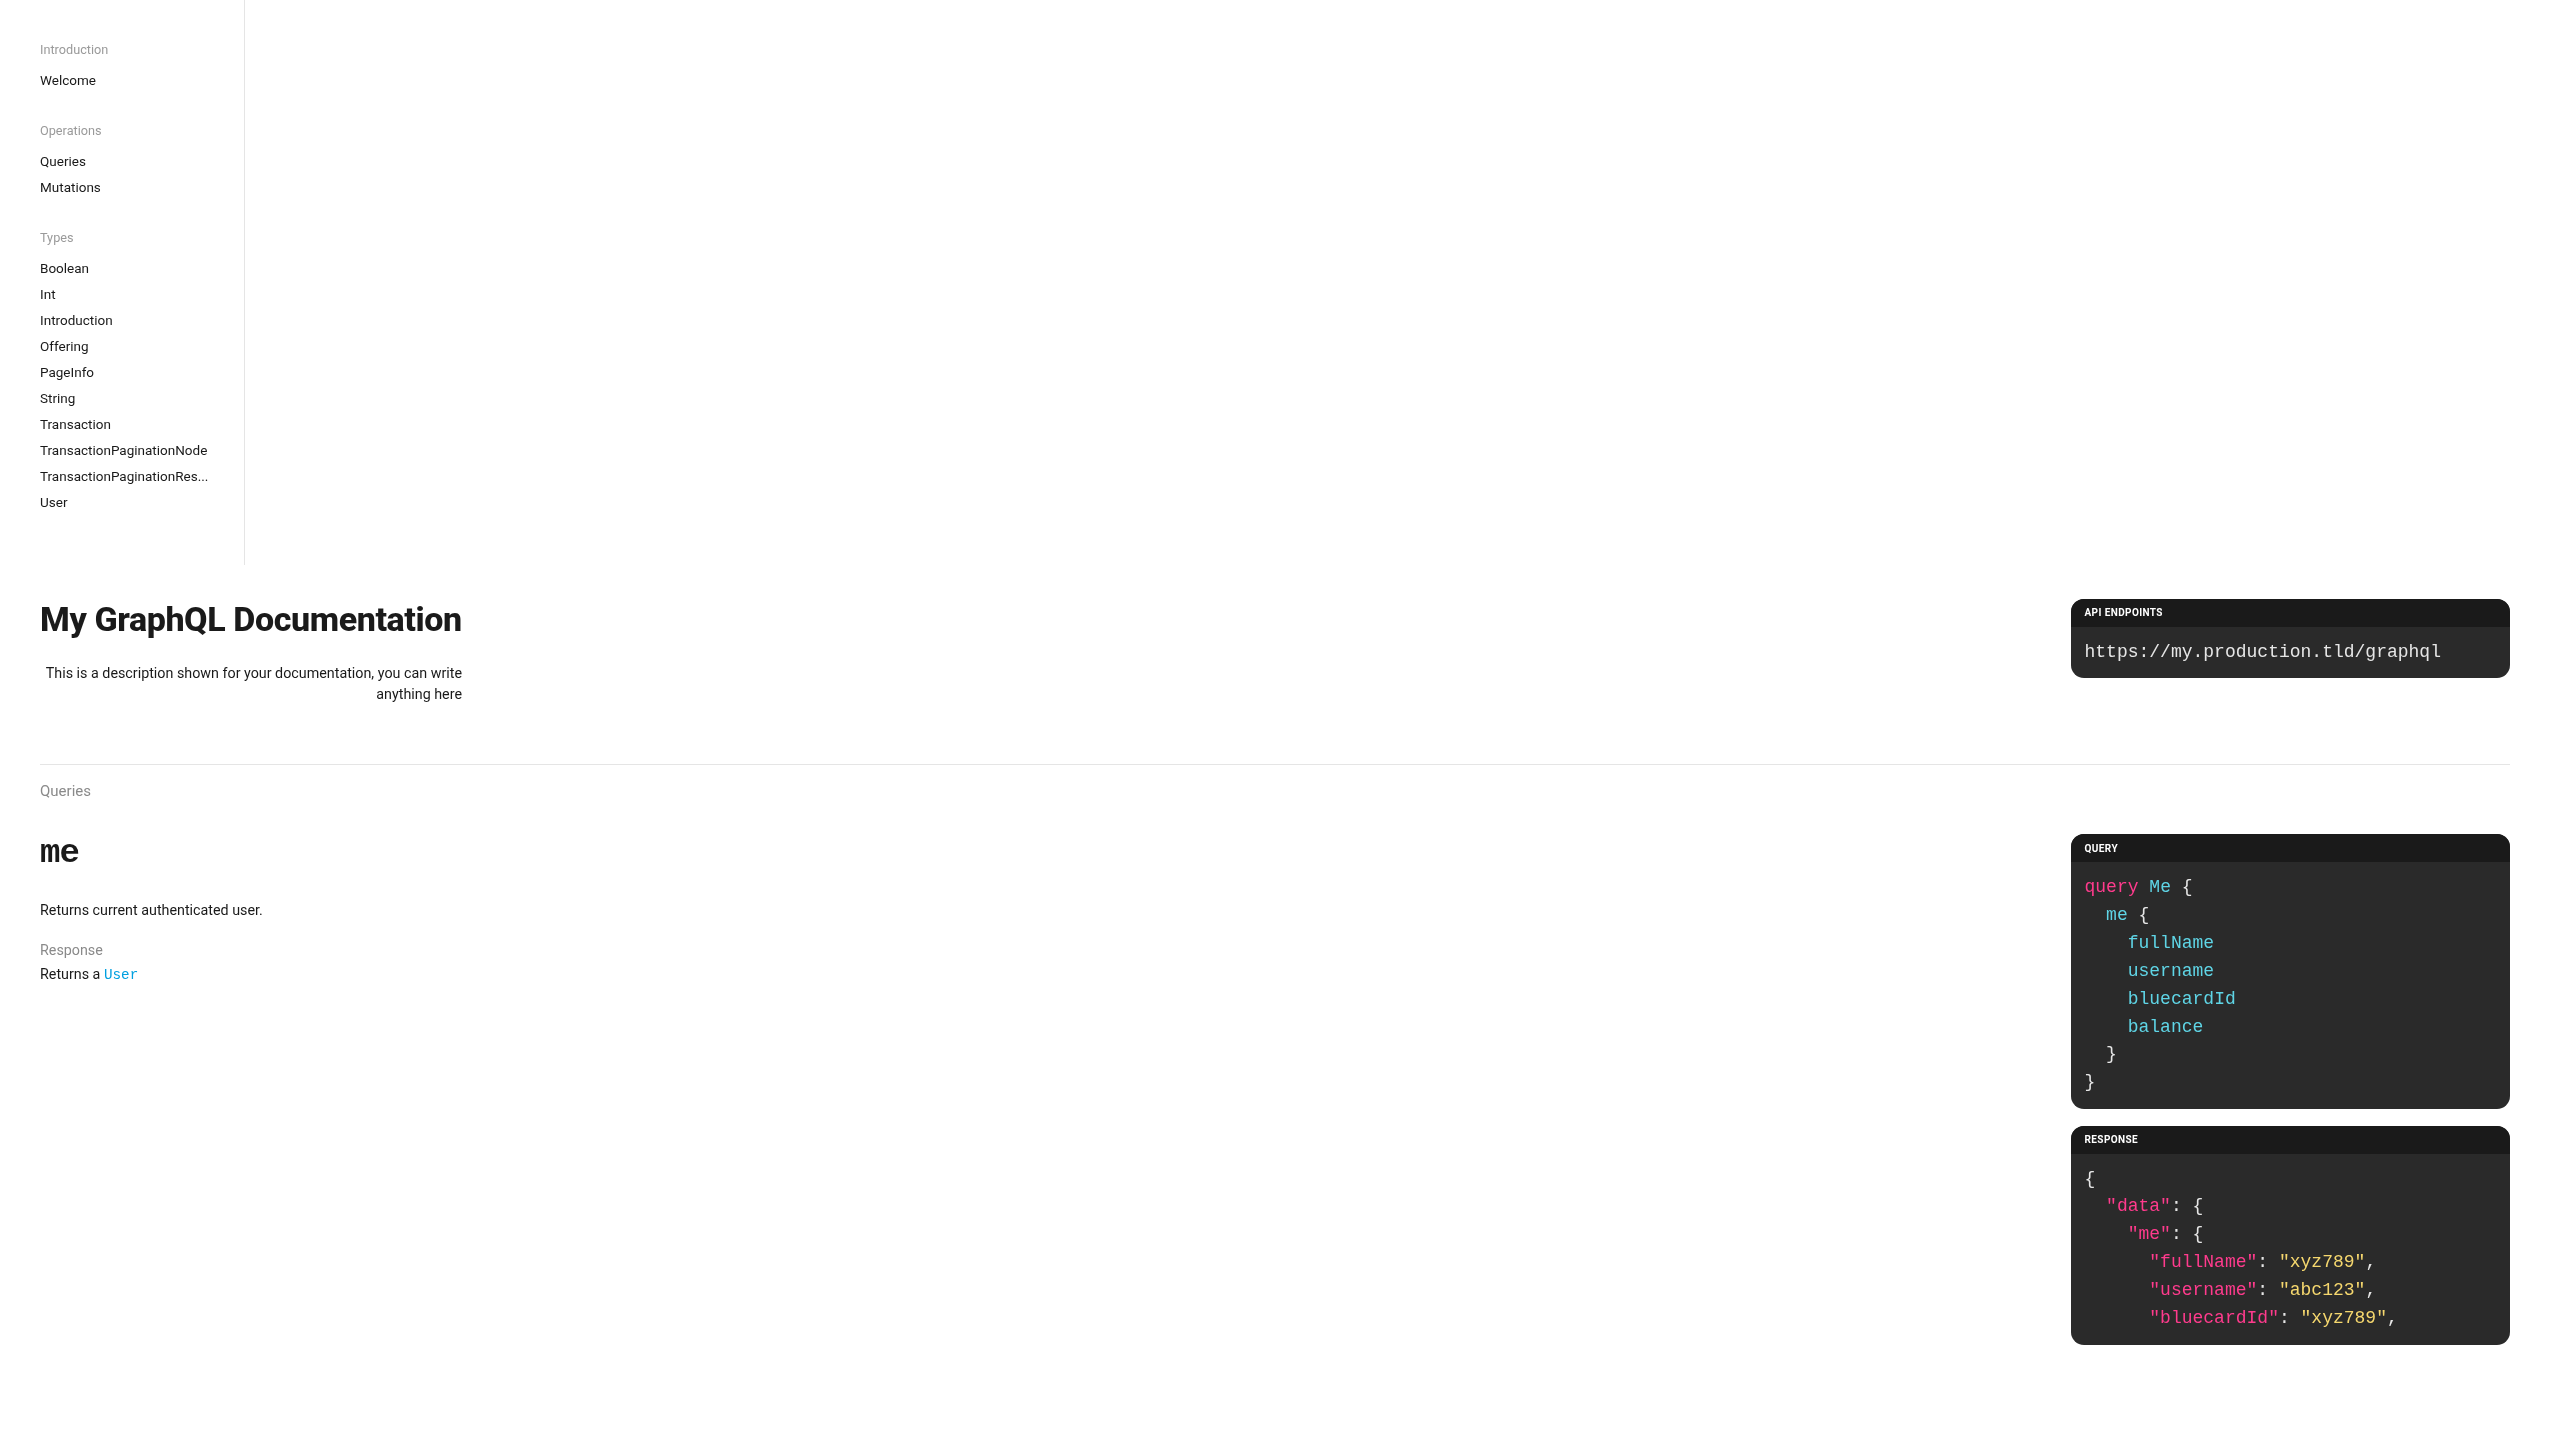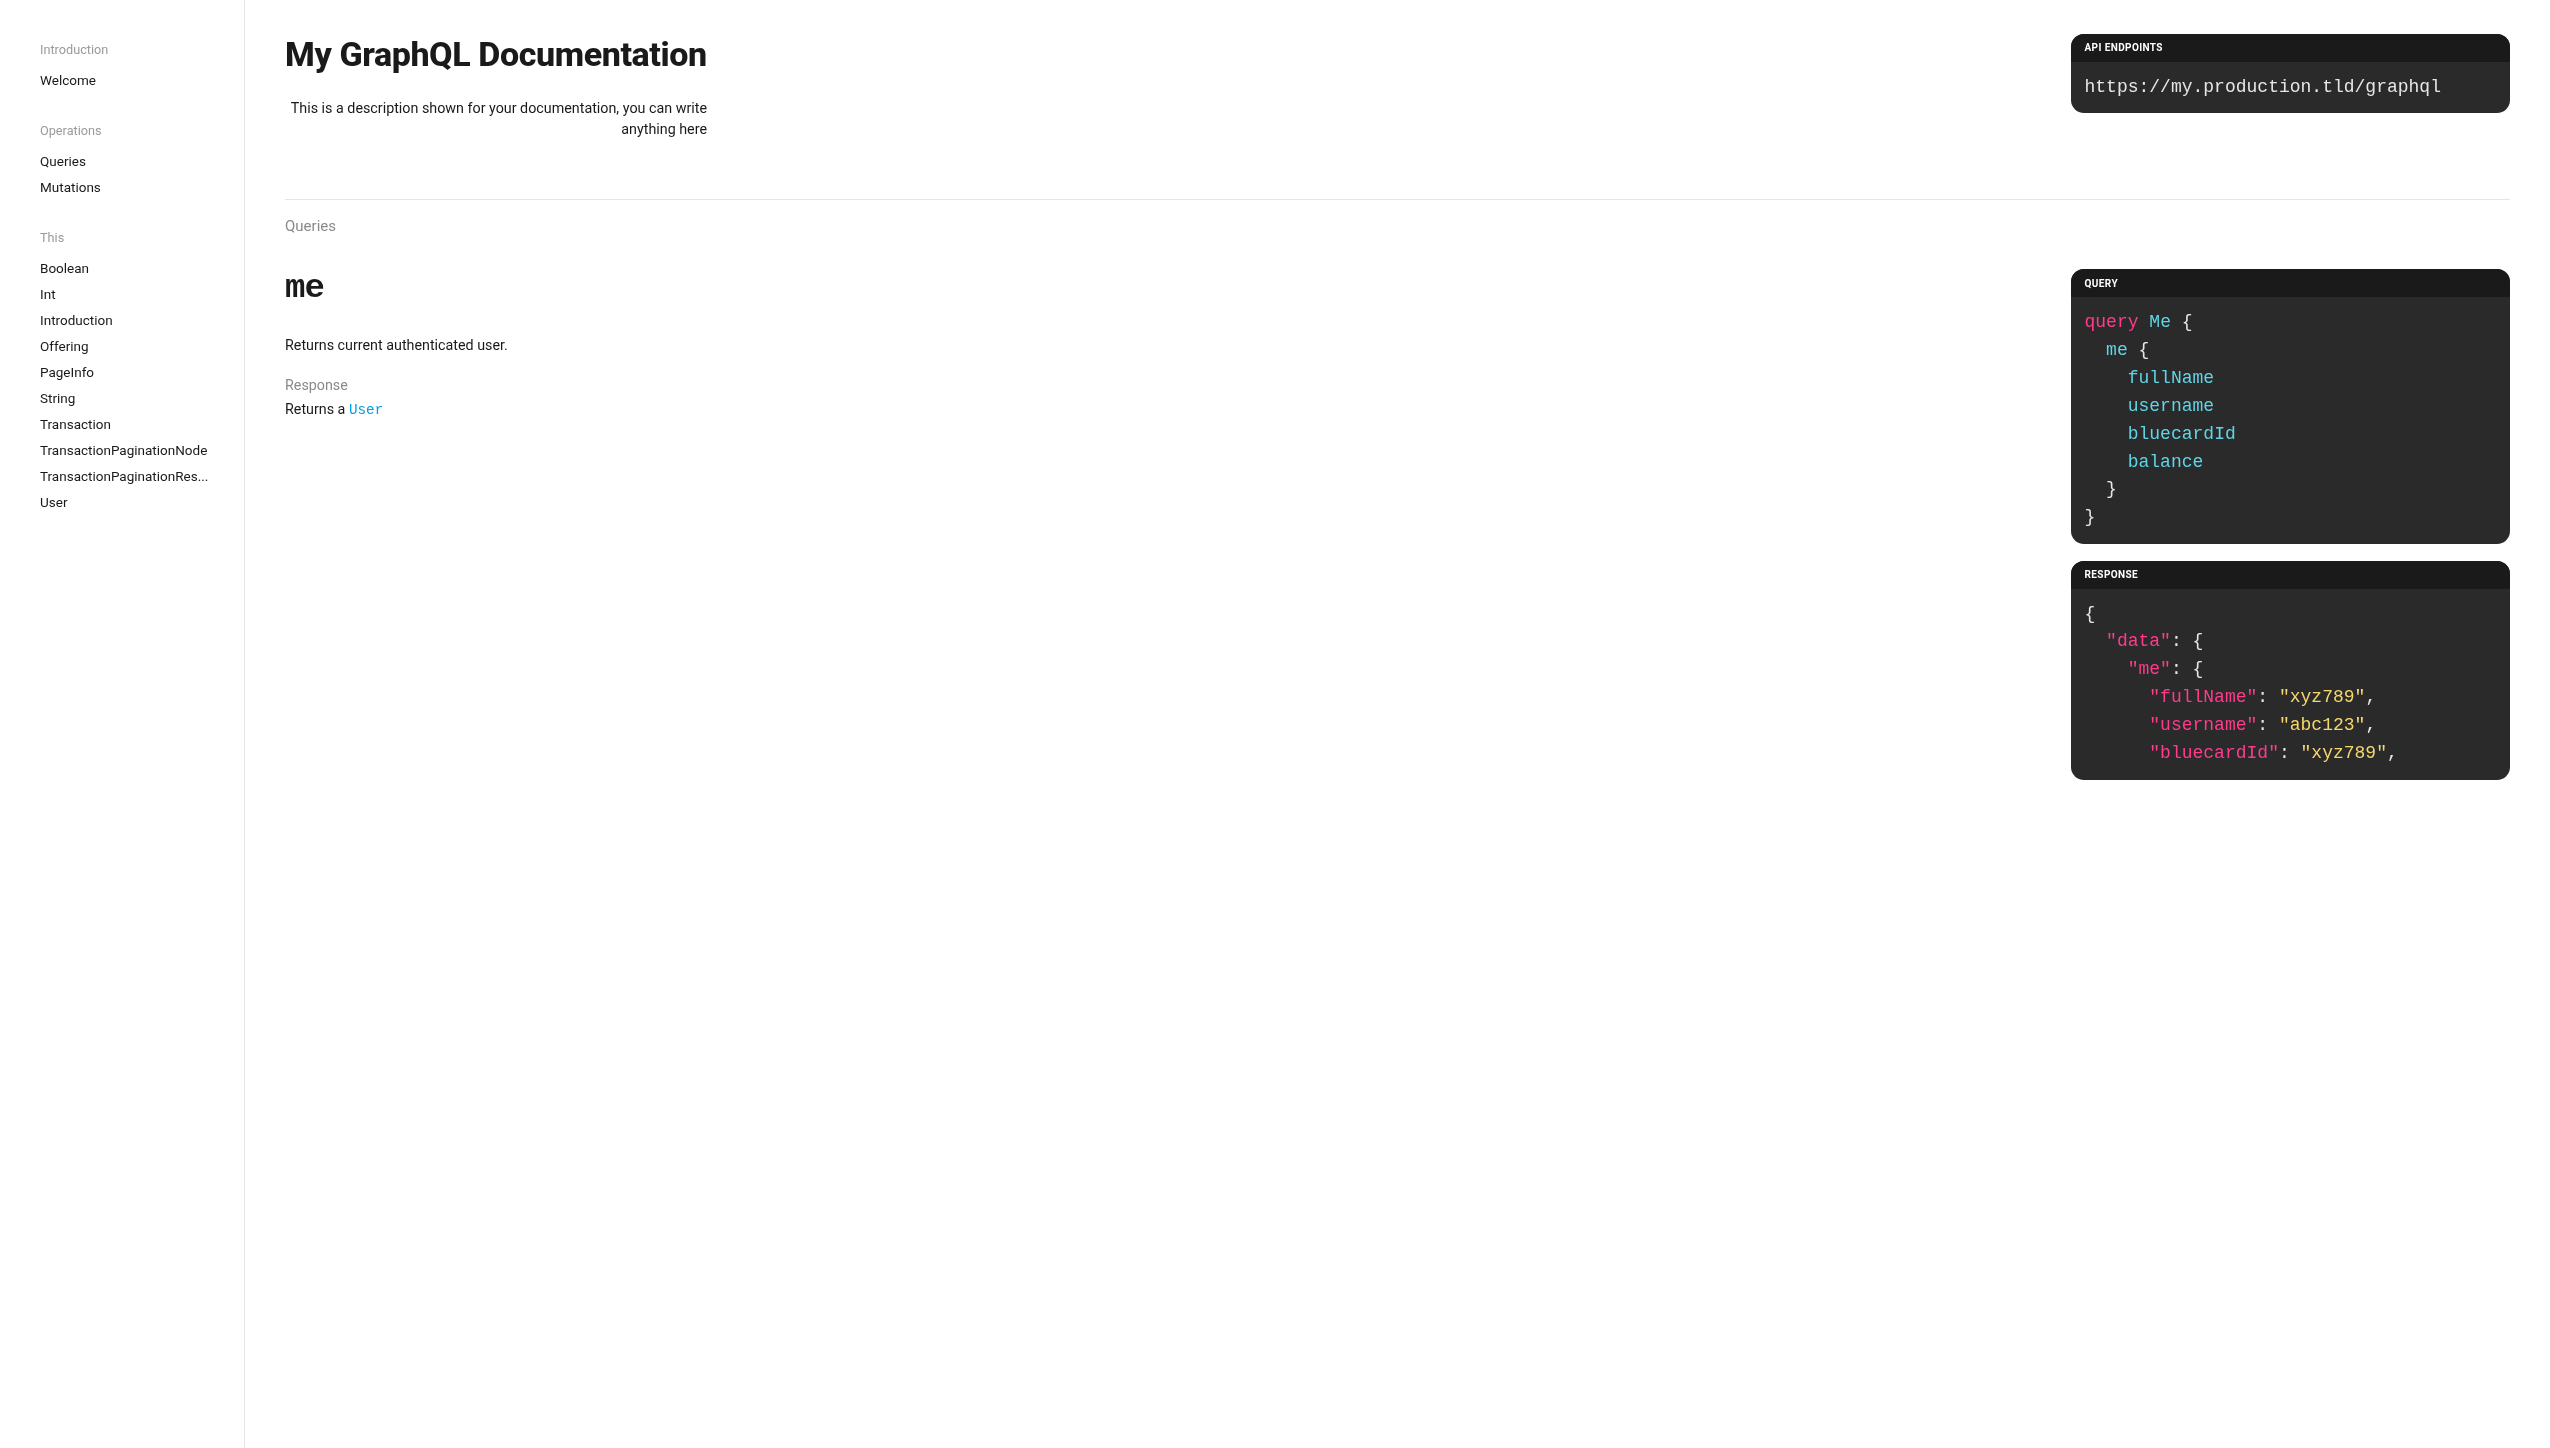--- a/index.html
+++ b/index.html
@@ -2,21 +2,21 @@
 <html style="font-size:13.5px"><head>
 <meta charset="utf-8">
 <style>
   * { box-sizing: border-box; margin: 0; padding: 0; }
   html, body {
     height: 100%;
     font-family: -apple-system, BlinkMacSystemFont, "Segoe UI", Roboto, "Helvetica Neue", Arial, sans-serif;
     color: #1a1a1a;
     background: #fff;
   }
-  .app { display: flex; height: 100vh; }
+  .app { display: flex; height: 100vh; flex-direction: column; }
   .sidebar {
     width: 245px;
     border-right: 0.8px solid #e5e5e5;
     padding: 42px 20px 20px 40px;
     overflow-y: auto;
     flex-shrink: 0;
   }
   .sidebar-section { margin-bottom: 30px; }
   .sidebar-heading {
     font-size: 12.7px;
@@ -132,21 +132,21 @@
     <div class="sidebar-section">
       <div class="sidebar-heading">Introduction</div>
       <a class="sidebar-item">Welcome</a>
     </div>
     <div class="sidebar-section">
       <div class="sidebar-heading">Operations</div>
       <a class="sidebar-item">Queries</a>
       <a class="sidebar-item">Mutations</a>
     </div>
     <div class="sidebar-section">
-      <div class="sidebar-heading">This</div>
+      <div class="sidebar-heading">Types</div>
       <a class="sidebar-item">Boolean</a>
       <a class="sidebar-item">Int</a>
       <a class="sidebar-item">Introduction</a>
       <a class="sidebar-item">Offering</a>
       <a class="sidebar-item">PageInfo</a>
       <a class="sidebar-item">String</a>
       <a class="sidebar-item">Transaction</a>
       <a class="sidebar-item">TransactionPaginationNode</a>
       <a class="sidebar-item">TransactionPaginationRes...</a>
       <a class="sidebar-item">User</a>

